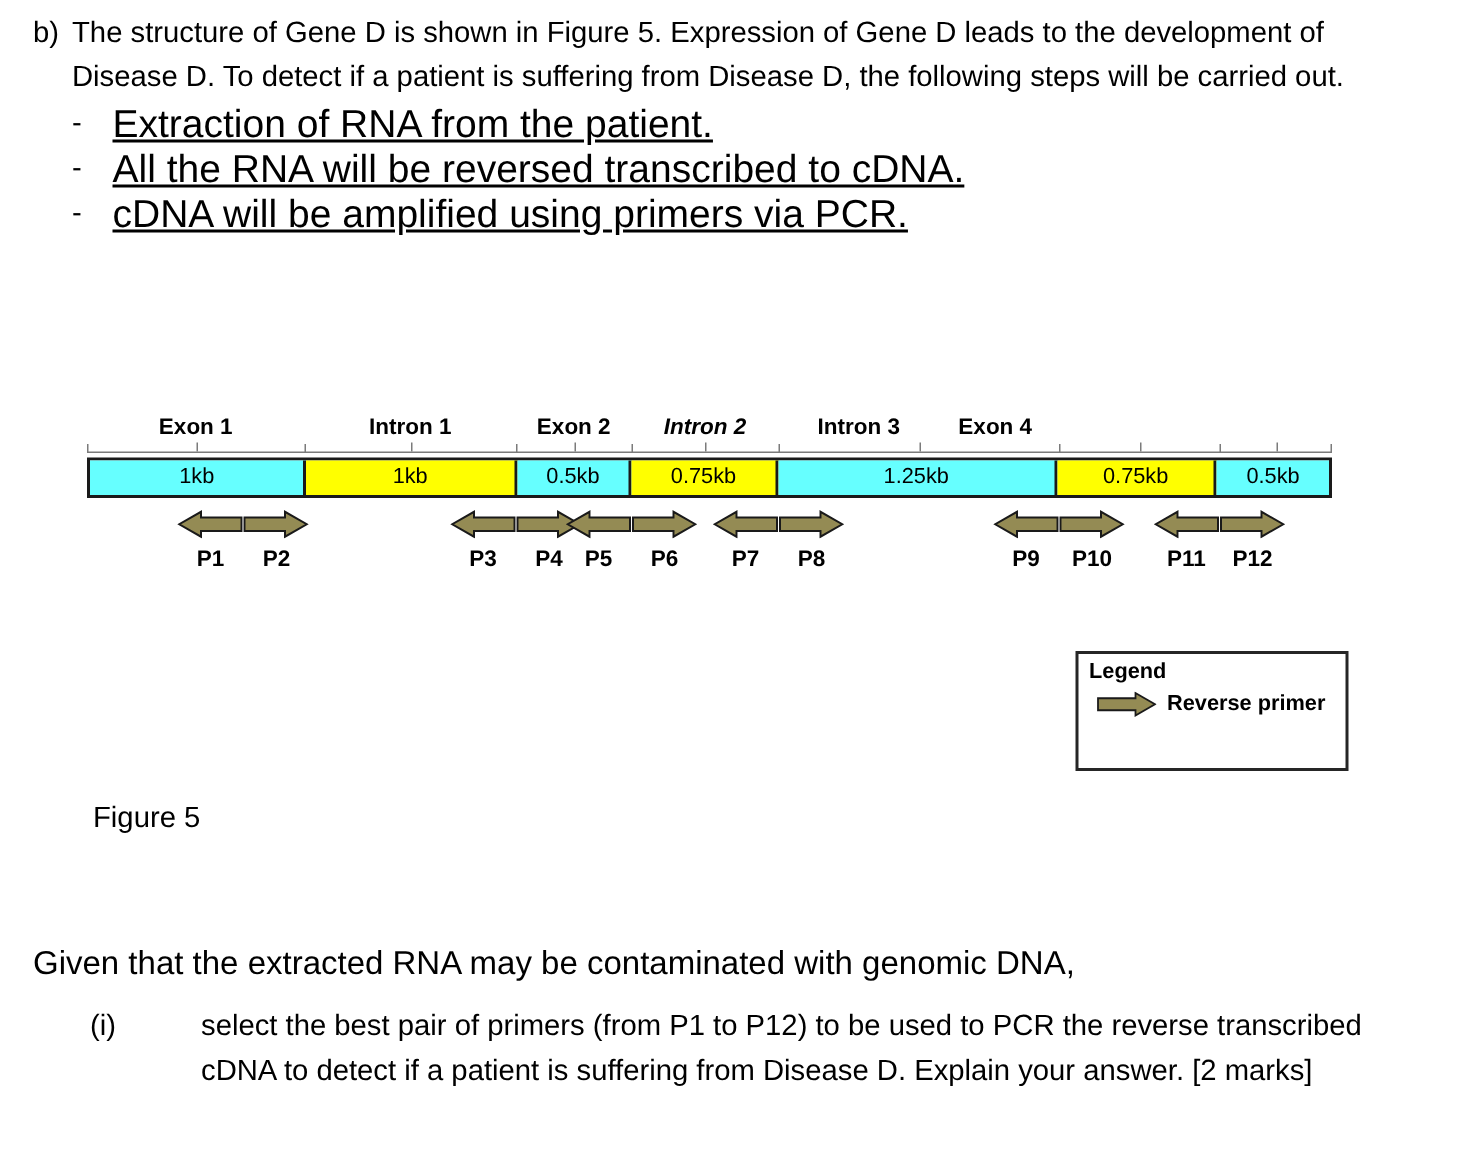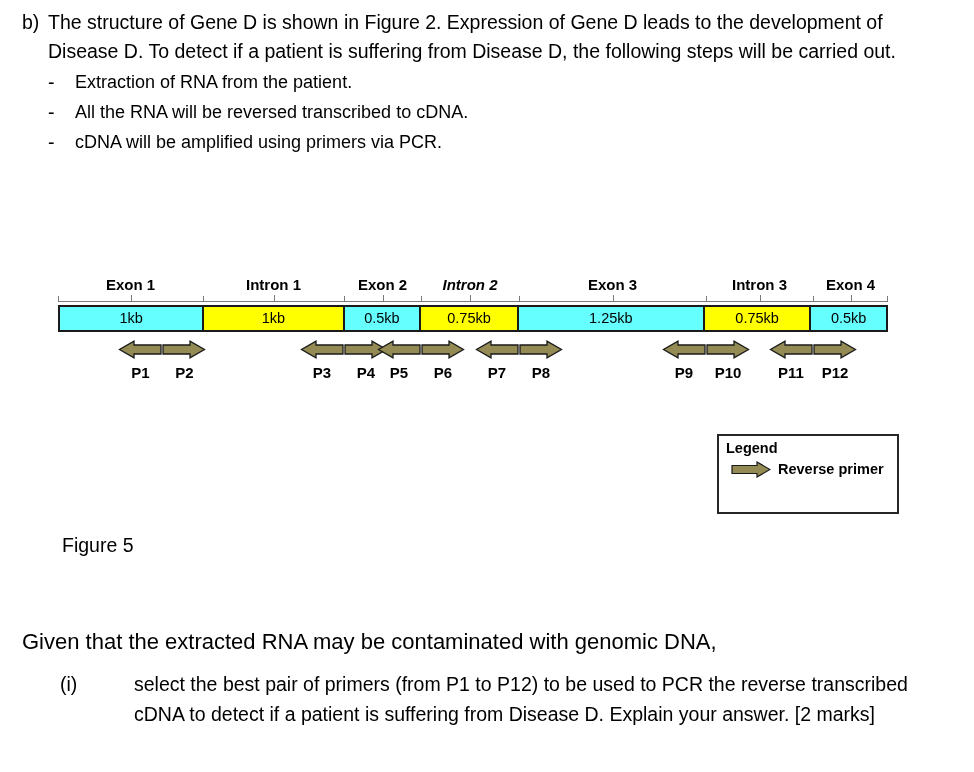--- a/index.html
+++ b/index.html
@@ -46,22 +46,23 @@
     display: flex;
     align-items: flex-start;
   }
   .bullet-dash {
     width: 27px;
     flex: 0 0 27px;
     font-size: 19.5px;
     line-height: 30px;
   }
   .bullet-text {
-    font-size: 18px;
+    font-size: 26px;
     line-height: 30px;
+    text-decoration: underline;
   }
 
   
   .figure {
     position: absolute;
     left: 0;
     top: 258px;
     width: 974px;
     height: 270px;
   }
@@ -264,21 +265,21 @@
     font-size: 19.5px;
     line-height: 30px;
   }
 </style>
 </head>
 <body>
 
 <div class="stem">
   <div class="stem-row">
     <div class="stem-marker">b)</div>
-    <div class="stem-text">The structure of Gene D is shown in Figure 2.  Expression of Gene D leads to the development of Disease D.  To detect if a patient is suffering from Disease D, the following steps will be carried out.</div>
+    <div class="stem-text">The structure of Gene D is shown in Figure 5.  Expression of Gene D leads to the development of Disease D.  To detect if a patient is suffering from Disease D, the following steps will be carried out.</div>
   </div>
   <div class="bullets">
     <div class="bullet-row">
       <div class="bullet-dash">-</div>
       <div class="bullet-text">Extraction of RNA from the patient.</div>
     </div>
     <div class="bullet-row">
       <div class="bullet-dash">-</div>
       <div class="bullet-text">All the RNA will be reversed transcribed to cDNA.</div>
     </div>
@@ -290,21 +291,20 @@
 </div>
 
 <div class="figure">
 
   <div class="gene-map">
     <div class="seg-labels" id="seg-labels">
         <div class="seg-label" style="width: 145px;">Exon 1</div>
         <div class="seg-label" style="width: 141px;">Intron 1</div>
         <div class="seg-label" style="width: 77px;">Exon 2</div>
         <div class="seg-label" style="width: 98px; font-style: italic;">Intron 2</div>
-        <div class="seg-label" style="width: 187px;">Exon 3</div>
         <div class="seg-label" style="width: 107px;">Intron 3</div>
         <div class="seg-label" style="width: 75px;">Exon 4</div>
       </div>
     <div class="ruler" id="ruler">
       <div class="ruler-cell" style="width: 145px;"></div>
         <div class="ruler-cell" style="width: 141px;"></div>
         <div class="ruler-cell" style="width: 77px;"></div>
         <div class="ruler-cell" style="width: 98px;"></div>
         <div class="ruler-cell" style="width: 187px;"></div>
         <div class="ruler-cell" style="width: 107px;"></div>

